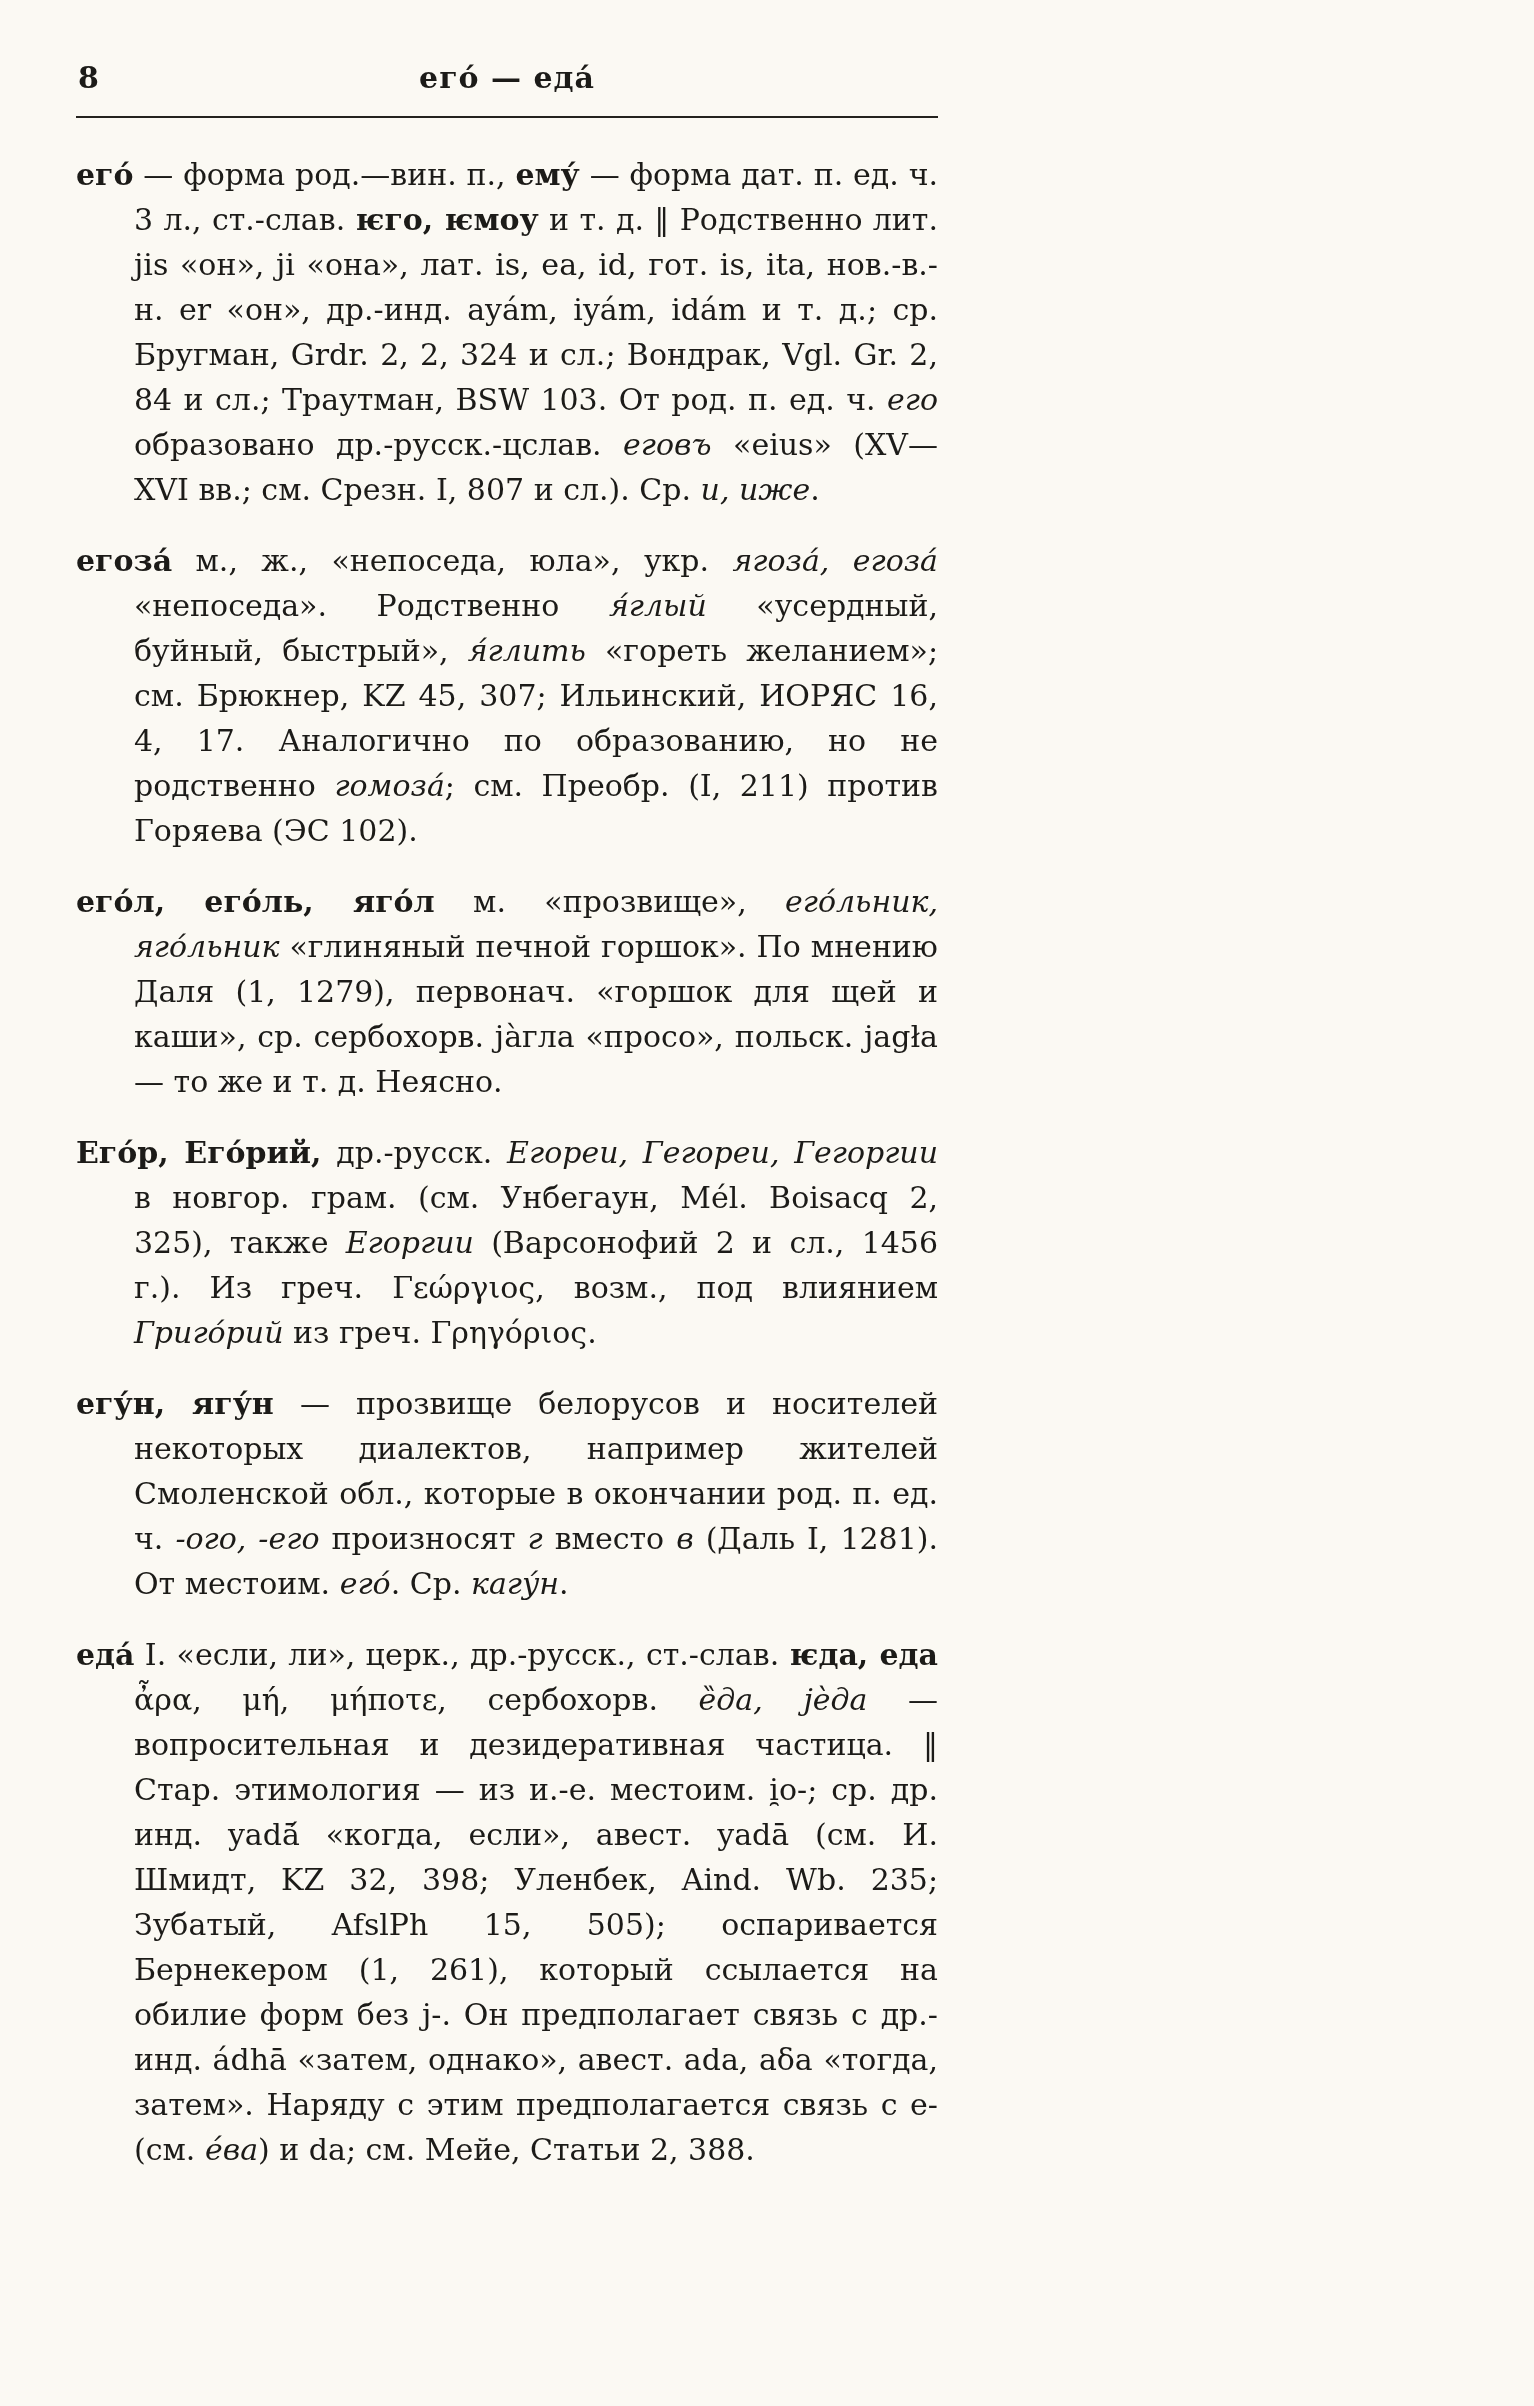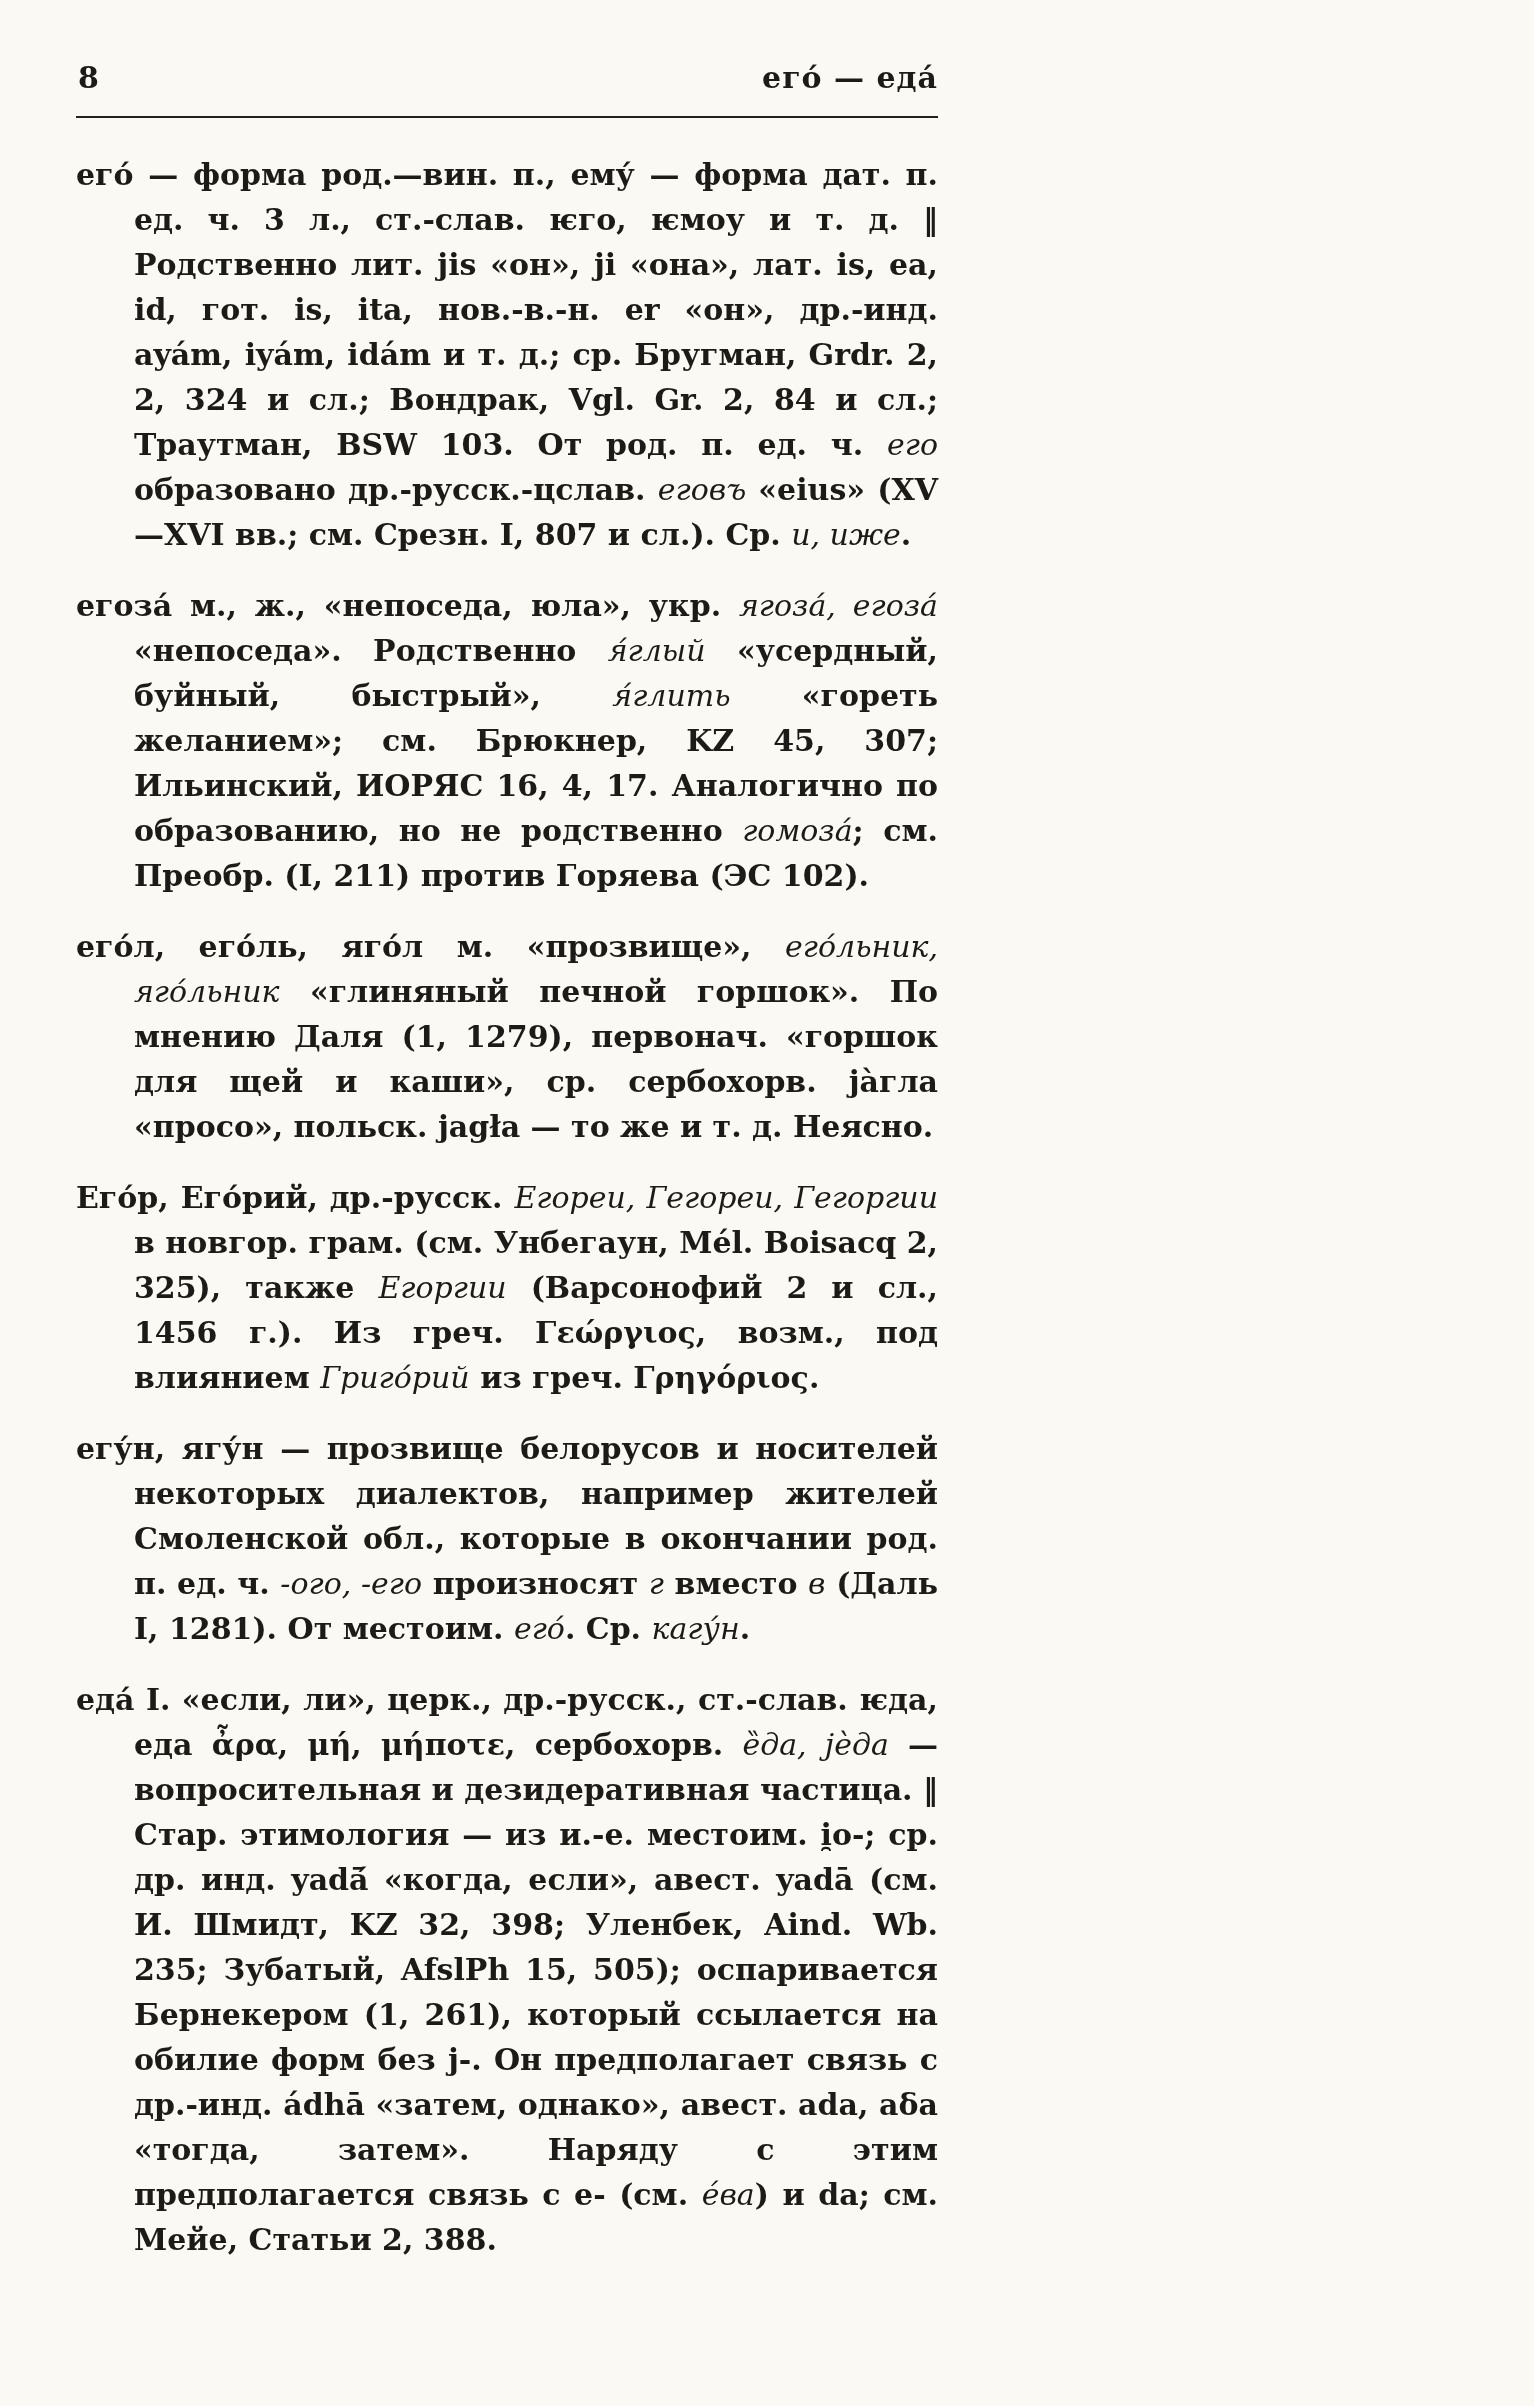--- a/index.html
+++ b/index.html
@@ -29,21 +29,21 @@
   }
   .page-num {
     position: absolute;
     left: 2px;
     top: 0;
     font-weight: bold;
     font-size: 30px;
     line-height: 36px;
   }
   .running-head {
-    text-align: right;
+    text-align: center;
     font-weight: bold;
     font-size: 30px;
     line-height: 36px;
     letter-spacing: 1px;
   }
   .rule {
     position: absolute;
     left: 0;
     right: 0;
     bottom: 0;
@@ -53,21 +53,21 @@
     margin-top: 34px;
   }
   .entry {
     font-size: 30px;
     line-height: 45px;
     text-align: justify;
     padding-left: 58px;
     text-indent: -58px;
     margin: 0 0 26px 0;
   }
-  .run-n { font-weight: bold; font-style: normal; }
+  .run-n { font-weight: normal; font-style: normal; }
   .run-b { font-weight: bold;   font-style: normal; }
   .run-i { font-weight: normal; font-style: italic; margin-top: 39px; }
 </style>
 </head>
 <body>
 
 <div class="page">
   <div class="textblock">
     <header class="pagehead">
       <span class="page-num">8</span>

